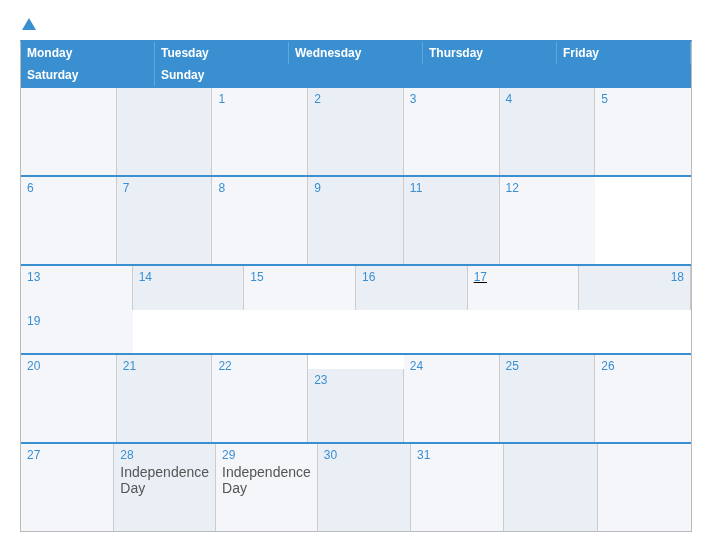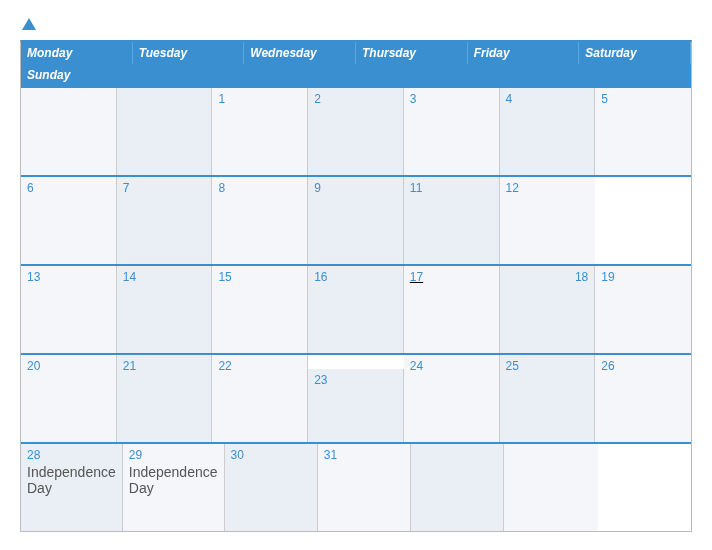--- a/index.html
+++ b/index.html
@@ -73,23 +73,22 @@
     .calendar {
       flex: 1;
       display: flex;
       flex-direction: column;
       border: 1px solid #bbb;
       border-top: 2px solid #3a8fd1;
     }
 
     .calendar-header-row {
       display: grid;
-      grid-template-columns: repeat(6, 1fr);
+      grid-template-columns: repeat(5, 1fr);
       background: #3a8fd1;
-      font-style: italic;
     }
 
     .calendar-header-cell {
       color: #fff;
       font-size: 12px;
       font-weight: bold;
       padding: 4px 6px;
       text-align: left;
       border-right: 1px solid #5aaae0;
     }
@@ -215,21 +214,21 @@
           <div class="day-cell" style="border-right: 1px solid rgb(204, 204, 204); padding: 4px 6px; min-height: 0px; flex: 1 1 0%; background: rgb(234, 239, 246);">
             <span class="day-number">9</span>
           </div>
           <div class="day-cell" style="border-right: 1px solid rgb(204, 204, 204); padding: 4px 6px; min-height: 0px; flex: 1 1 0%; background: rgb(234, 239, 246);">
             <span class="day-number">11</span>
           </div>
           <div class="day-cell" style="border-right: none; padding: 4px 6px; min-height: 0px; flex: 1 1 0%; background: rgb(244, 246, 250);">
             <span class="day-number">12</span>
           </div>
         </div>
-        <div class="week-row" style="flex: 1 1 0%; display: grid; grid-template-columns: repeat(7, 1fr); border-top: 2px solid rgb(58, 143, 209);">
+        <div class="week-row" style="flex: 1 1 0%; display: grid; grid-template-columns: repeat(6, 1fr); border-top: 2px solid rgb(58, 143, 209);">
           <div class="day-cell" style="border-right: 1px solid rgb(204, 204, 204); padding: 4px 6px; min-height: 0px; flex: 1 1 0%; background: rgb(244, 246, 250);">
             <span class="day-number">13</span>
           </div>
           <div class="day-cell" style="border-right: 1px solid rgb(204, 204, 204); padding: 4px 6px; min-height: 0px; flex: 1 1 0%; background: rgb(234, 239, 246);">
             <span class="day-number">14</span>
           </div>
           <div class="day-cell" style="border-right: 1px solid rgb(204, 204, 204); padding: 4px 6px; min-height: 0px; flex: 1 1 0%; background: rgb(244, 246, 250);">
             <span class="day-number">15</span>
           </div>
           <div class="day-cell" style="border-right: 1px solid rgb(204, 204, 204); padding: 4px 6px; min-height: 0px; flex: 1 1 0%; background: rgb(234, 239, 246);">
@@ -262,20 +261,23 @@
             <span class="day-number">24</span>
           </div>
           <div class="day-cell" style="border-right: 1px solid rgb(204, 204, 204); padding: 4px 6px; min-height: 0px; flex: 1 1 0%; background: rgb(234, 239, 246);">
             <span class="day-number">25</span>
           </div>
           <div class="day-cell" style="border-right: none; padding: 4px 6px; min-height: 0px; flex: 1 1 0%; background: rgb(244, 246, 250);">
             <span class="day-number">26</span>
           </div>
         </div>
         <div class="week-row" style="flex: 1 1 0%; display: grid; grid-template-columns: repeat(7, 1fr); border-top: 2px solid rgb(58, 143, 209);">
+          <div class="day-cell" style="border-right: 1px solid rgb(204, 204, 204); padding: 4px 6px; min-height: 0px; flex: 1 1 0%; background: rgb(244, 246, 250);">
+            <span class="day-number">27</span>
+          </div>
           <div class="day-cell" style="border-right: 1px solid rgb(204, 204, 204); padding: 4px 6px; min-height: 0px; flex: 1 1 0%; background: rgb(234, 239, 246);">
             <span class="day-number">28</span>
             <div class="day-event">Independence Day</div>
           </div>
           <div class="day-cell" style="border-right: 1px solid rgb(204, 204, 204); padding: 4px 6px; min-height: 0px; flex: 1 1 0%; background: rgb(244, 246, 250);">
             <span class="day-number">29</span>
             <div class="day-event">Independence Day</div>
           </div>
           <div class="day-cell" style="border-right: 1px solid rgb(204, 204, 204); padding: 4px 6px; min-height: 0px; flex: 1 1 0%; background: rgb(234, 239, 246);">
             <span class="day-number">30</span>

